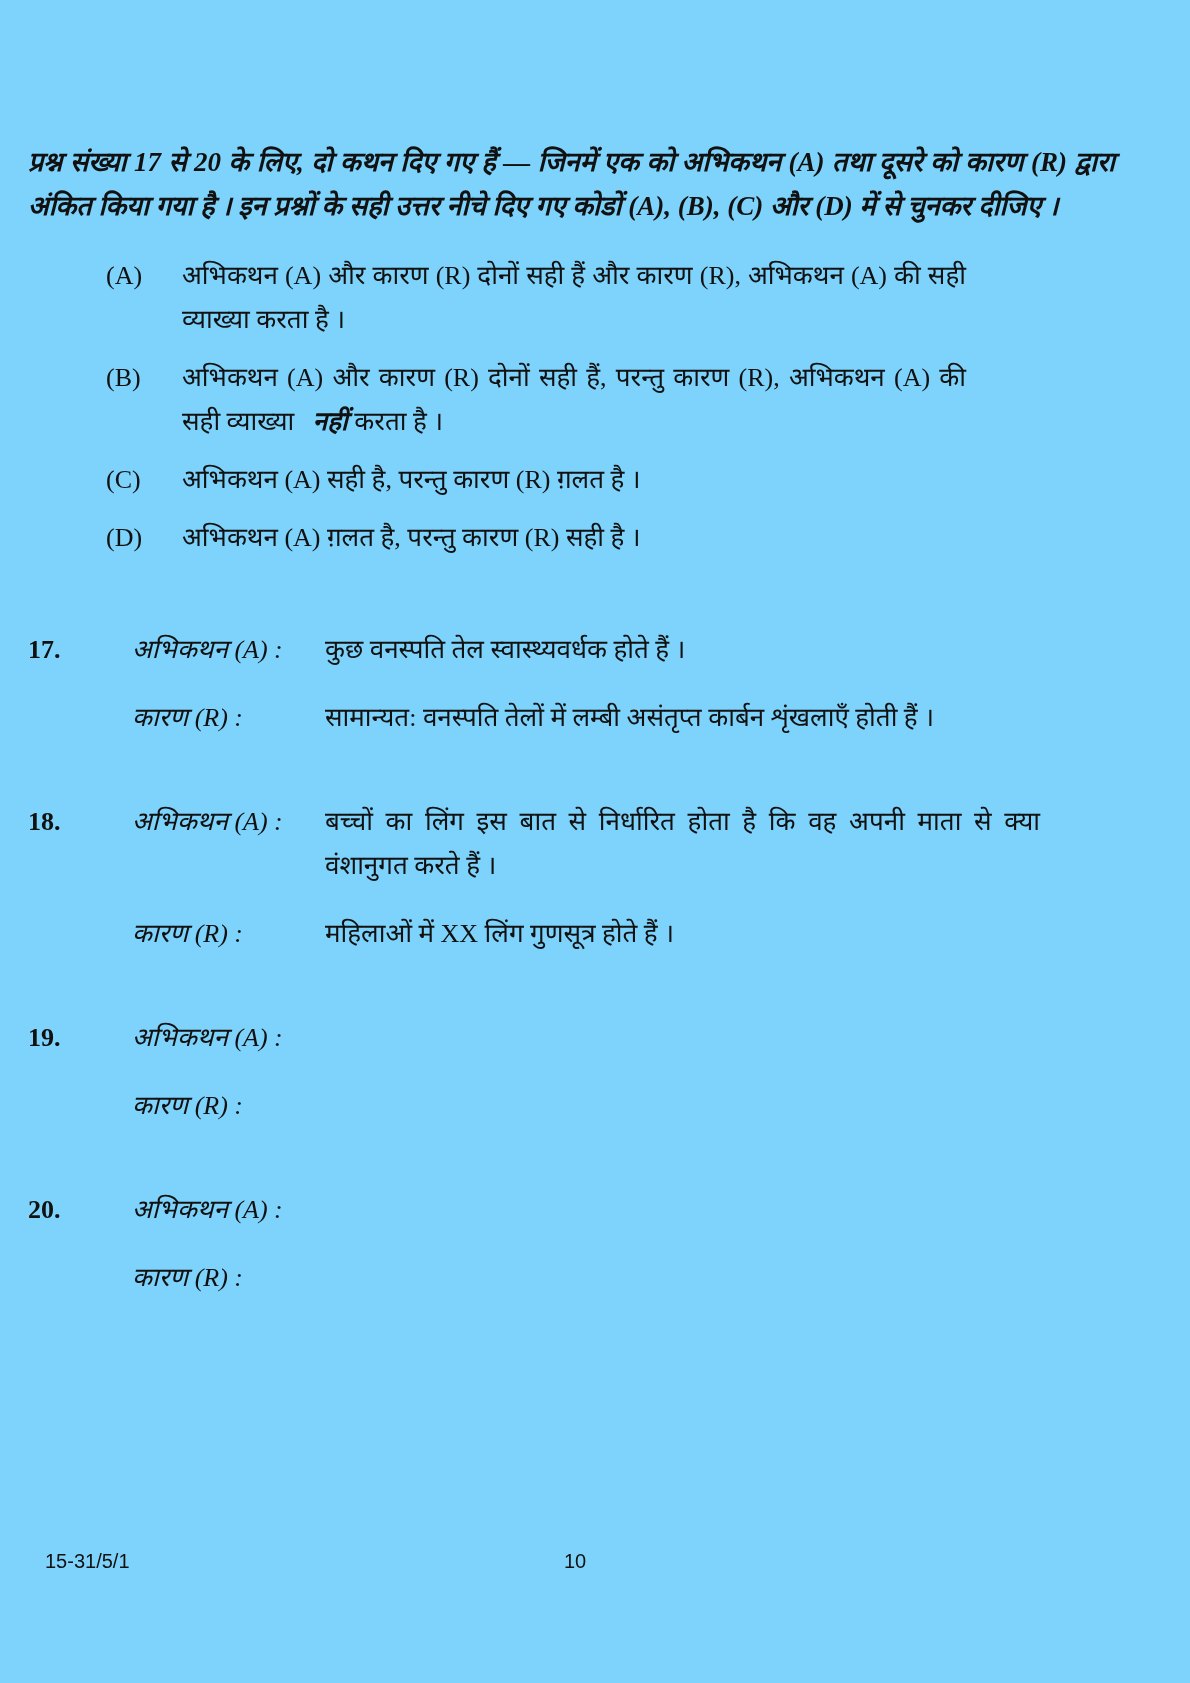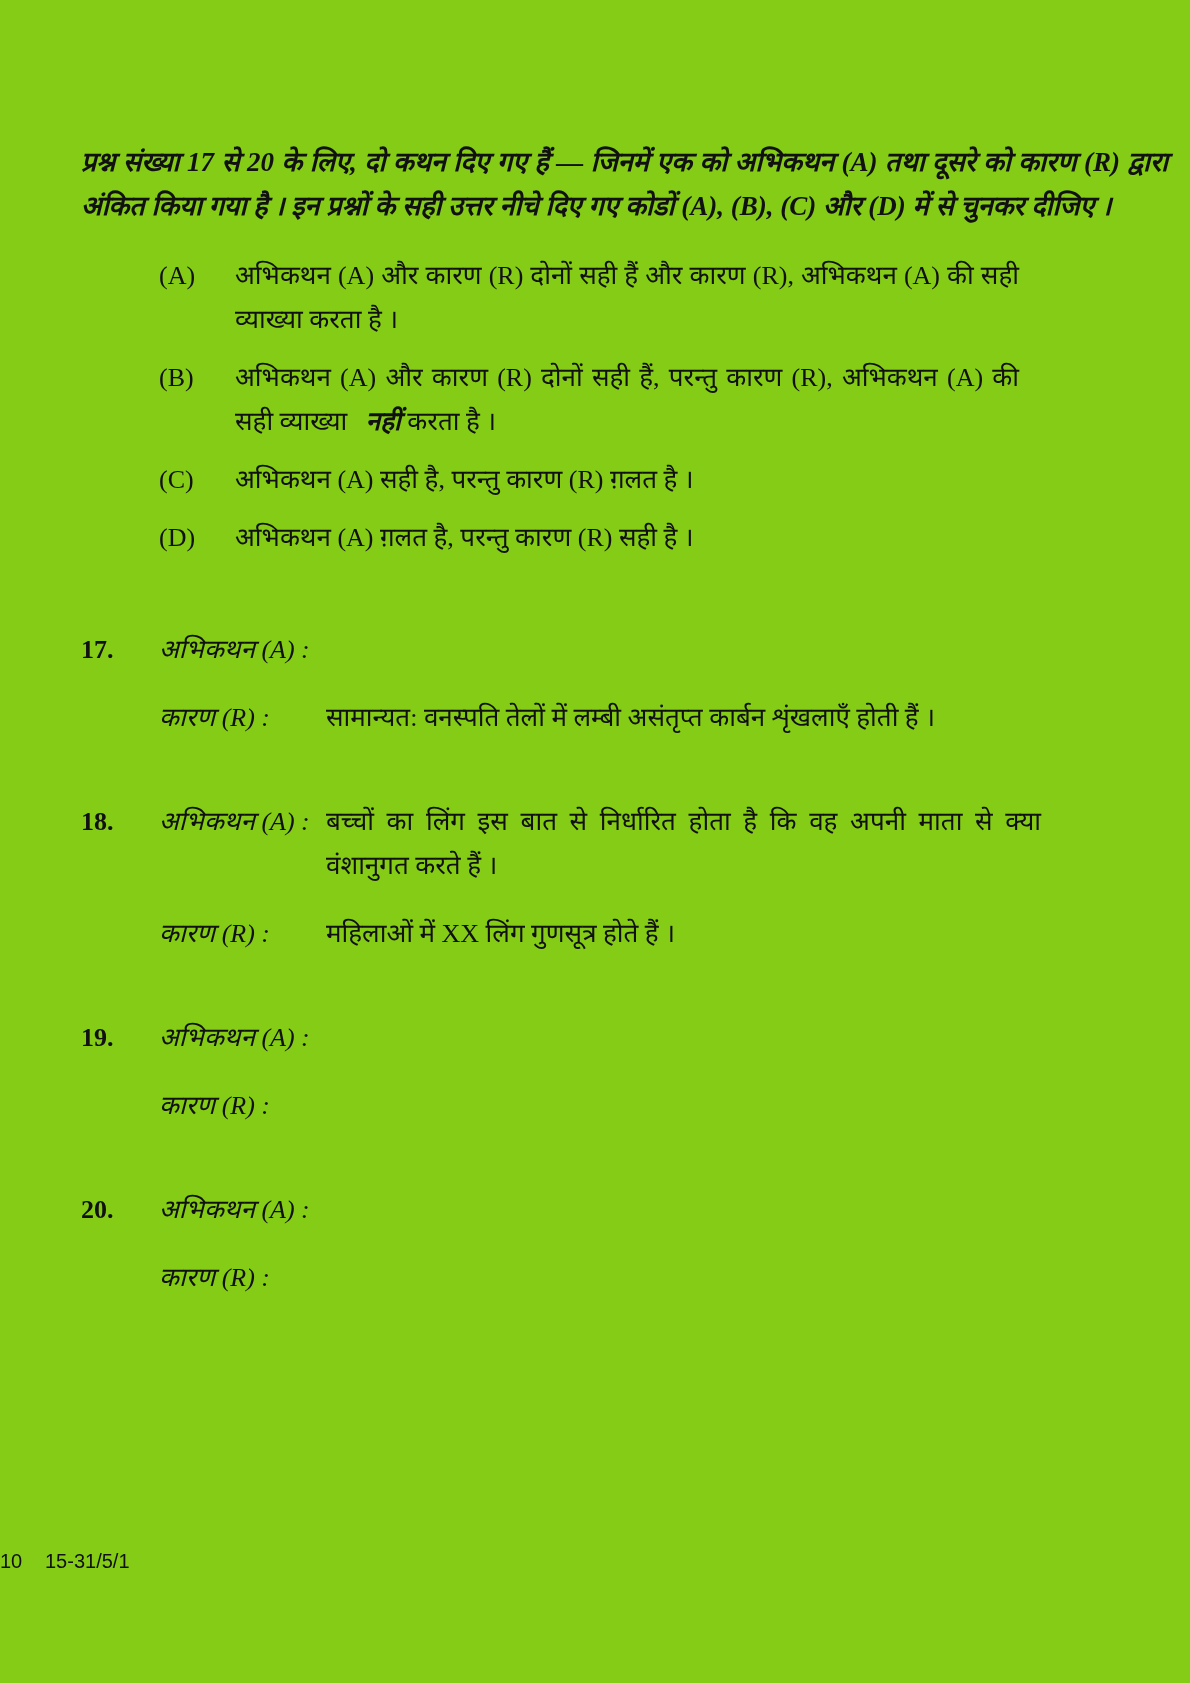--- a/index.html
+++ b/index.html
@@ -1,25 +1,25 @@
 <!DOCTYPE html>
 <html><head>
 <meta charset="utf-8">
 <style>
   html,body{margin:0;padding:0;background:#e8e8e8;}
   .page{
     position:relative;
     width:1190px;
     height:1683px;
     margin:0 auto;
-    background:#84cc16;
+    background:#7dd3fc;
     color:#111111;
     font-family:"Liberation Serif","DejaVu Serif",serif;
     box-sizing:border-box;
-    padding:140px 50px 0 81px;
+    padding:140px 50px 0 28px;
     overflow:hidden;
   }
   
   .intro{
     margin:0;
     font-size:27px;
     font-weight:bold;
     font-style:italic;
     line-height:44px;
     text-align:justify;
@@ -54,20 +54,21 @@
   .questions{
     margin-top:68px;
   }
   .question{
     margin-bottom:60px;
     font-size:26px;
     line-height:44px;
   }
   .q-row{
     display:flex;
+    gap:26px;
   }
   .q-row.reason{
     margin-top:24px;
   }
   .q-num{
     width:78px;
     flex:none;
     font-weight:bold;
     white-space:nowrap;
   }
@@ -95,20 +96,21 @@
   .paper-code{
     position:absolute;
     left:45px;
     top:0;
   }
   .page-number{
     position:absolute;
     left:0;
     right:40px;
     top:0;
+    text-align:center;
   }
 </style>
 </head>
 <body>
 
 <div class="page">
 
   <p class="intro">प्रश्न संख्या 17 से 20 के लिए, दो कथन दिए गए हैं — जिनमें एक को अभिकथन (A) तथा दूसरे को कारण (R) द्वारा अंकित किया गया है । इन प्रश्नों के सही उत्तर नीचे दिए गए कोडों (A), (B), (C) और (D) में से चुनकर दीजिए ।</p>
 
   <div class="options">
@@ -134,20 +136,21 @@
     </div>
 
   </div>
 
   <div class="questions">
 
     <div class="question">
       <div class="q-row">
         <span class="q-num">17.</span>
         <span class="q-label">अभिकथन (A) :</span>
+        <span class="q-text">कुछ वनस्पति तेल स्वास्थ्यवर्धक होते हैं ।</span>
       </div>
       <div class="q-row reason">
         <span class="q-num"></span>
         <span class="q-label">कारण (R) :</span>
         <span class="q-text">सामान्यत: वनस्पति तेलों में लम्बी असंतृप्त कार्बन शृंखलाएँ होती हैं ।</span>
       </div>
     </div>
 
     <div class="question">
       <div class="q-row">

